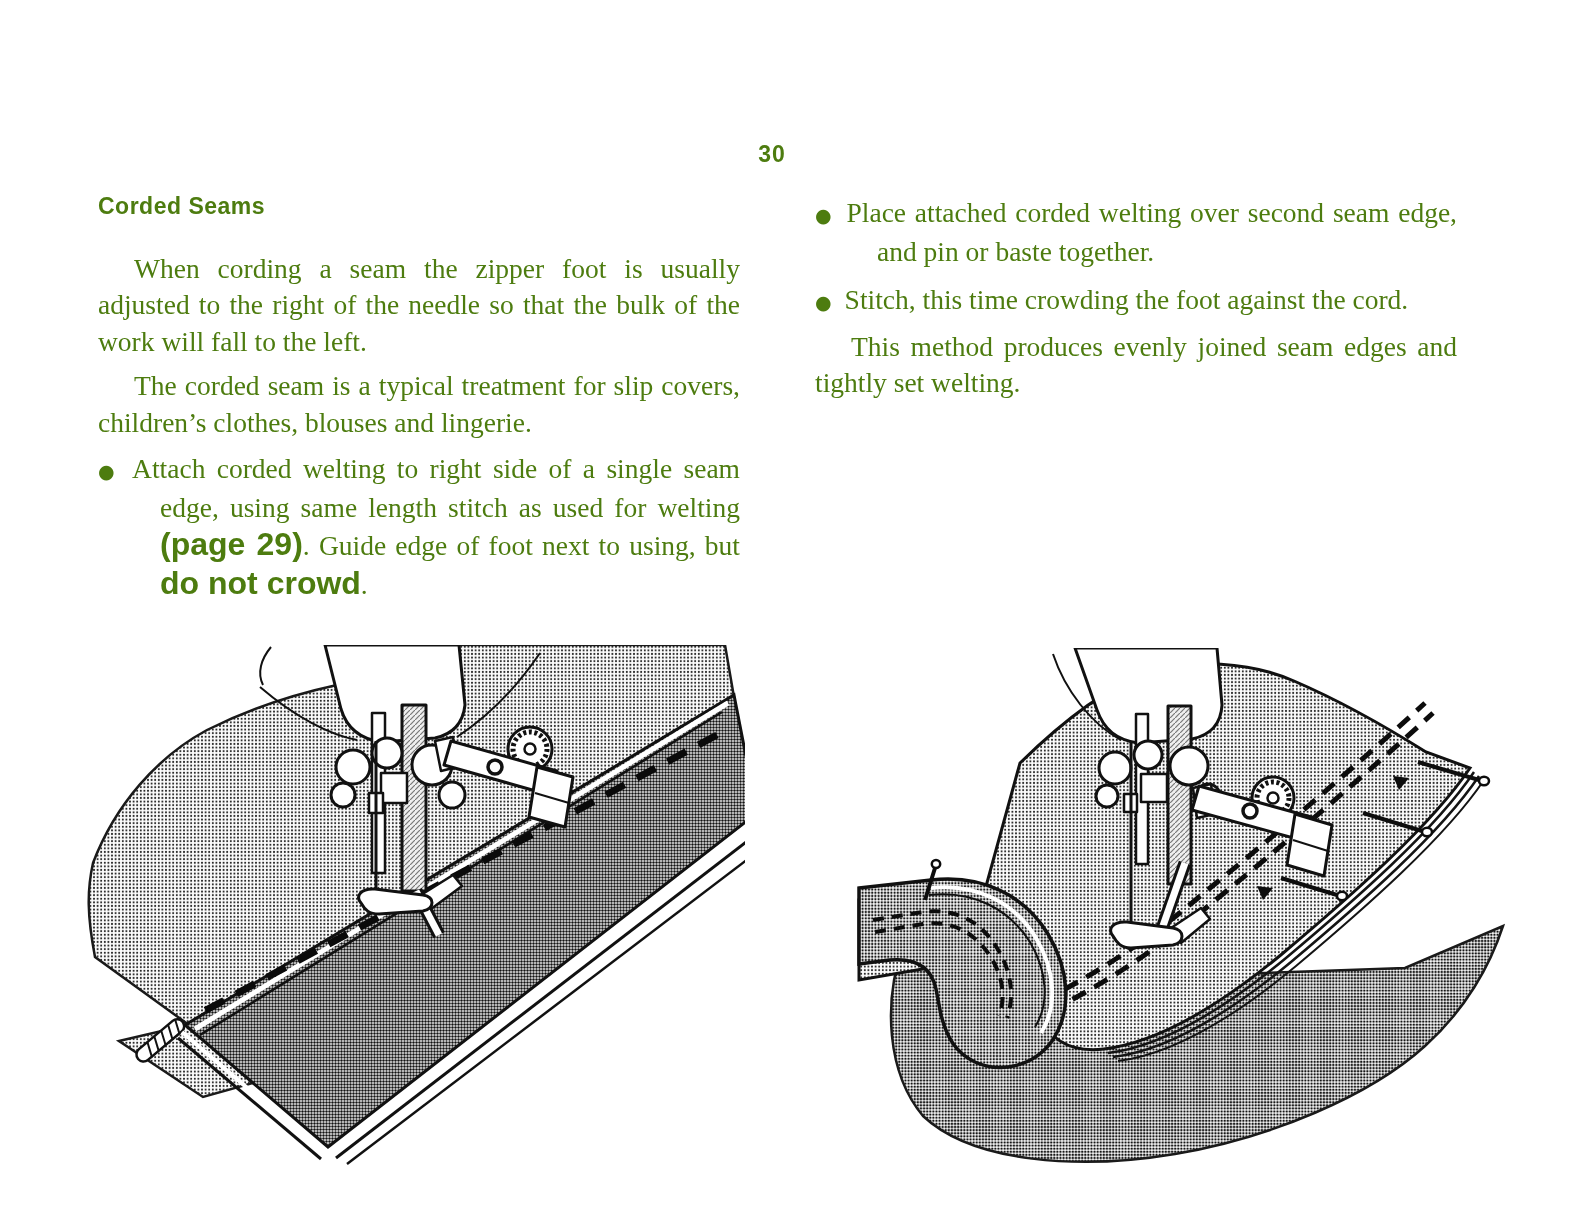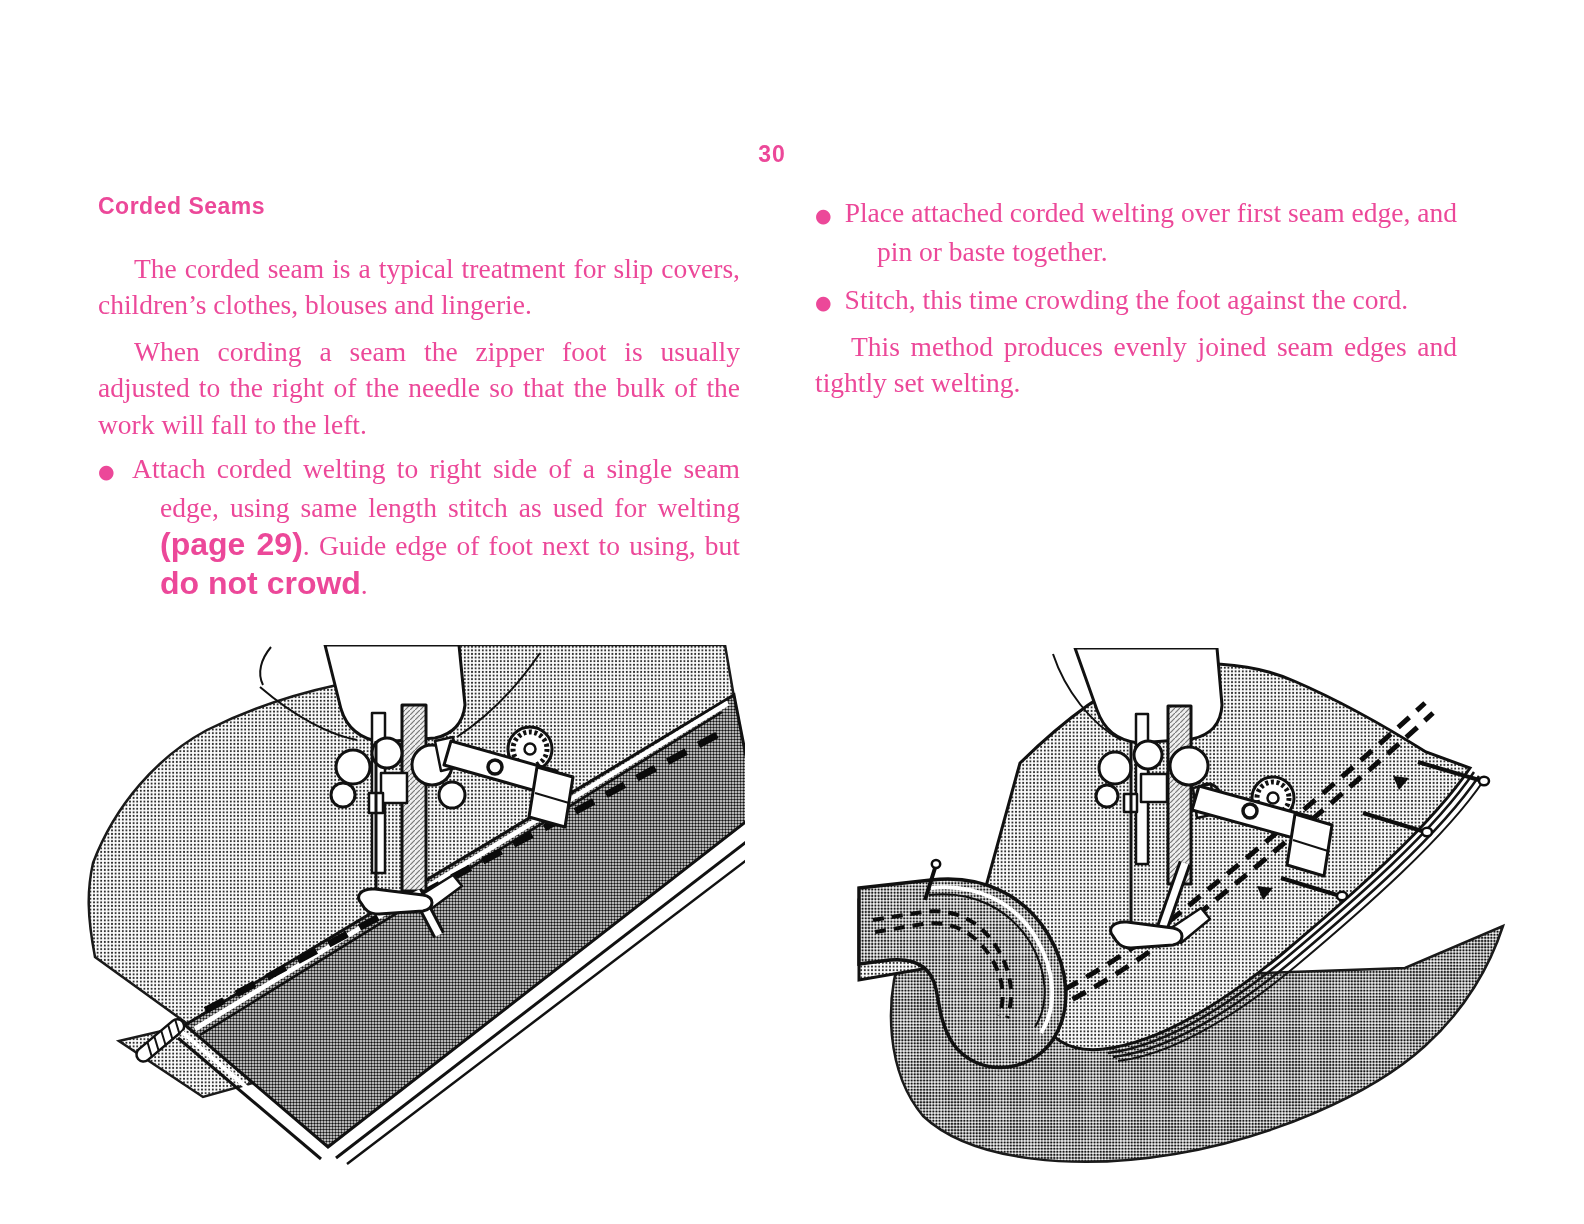--- a/index.html
+++ b/index.html
@@ -1,17 +1,17 @@
 <!DOCTYPE html>
 <html><head>
 <meta charset="utf-8">
 <style>
   html,body{margin:0;padding:0;background:#ffffff;}
   .page{position:relative;width:1584px;height:1224px;background:#ffffff;
-        font-family:"Liberation Serif",serif;color:#ec4899;overflow:hidden;}
+        font-family:"Liberation Serif",serif;color:#4d7c0f;overflow:hidden;}
   .pageno{position:absolute;left:742px;top:141px;width:60px;text-align:center;
           font-family:"Liberation Sans",sans-serif;font-weight:bold;font-size:23px;letter-spacing:1px;}
   .col{position:absolute;width:642px;font-size:27.5px;line-height:36.5px;text-align:justify;}
   .col-left{left:98px;top:188px;}
   .col-right{left:815px;top:195px;}
   .heading{font-family:"Liberation Sans",sans-serif;font-weight:bold;font-size:23px;
            letter-spacing:.5px;margin:0 0 26px 0;text-align:left;}
   p{margin:0 0 10px 0;}
   p.ind{text-indent:36px;}
   p.bullet{padding-left:62px;text-indent:-62px;margin-bottom:12px;}
@@ -22,27 +22,27 @@
 </style>
 </head>
 <body>
 
 <div class="page">
 
   <div class="pageno">30</div>
 
   <div class="col col-left">
     <h2 class="heading">Corded Seams</h2>
+    <p class="ind" style="margin-bottom:8px;">When cording a seam the zipper foot is usually adjusted to the right of the needle so that the bulk of the work will fall to the left.</p>
     <p class="ind">The corded seam is a typical treatment for slip covers, children’s clothes, blouses and lingerie.</p>
-    <p class="ind" style="margin-bottom:8px;">When cording a seam the zipper foot is usually adjusted to the right of the needle so that the bulk of the work will fall to the left.</p>
     <p class="bullet"><span class="bm">●</span><span>Attach corded welting to right side of a single seam edge, using same length stitch as used for welting </span><span class="bsans">(page 29)</span><span>. Guide edge of foot next to using, but </span><span class="bsans">do not crowd</span><span>.</span></p>
   </div>
 
   <div class="col col-right">
-    <p class="bullet"><span class="bm">●</span><span>Place attached corded welting over first seam edge, and pin or baste together.</span></p>
+    <p class="bullet"><span class="bm">●</span><span>Place attached corded welting over second seam edge, and pin or baste together.</span></p>
     <p class="bullet" style="margin-bottom:8px;"><span class="bm">●</span><span>Stitch, this time crowding the foot against the cord.</span></p>
     <p class="ind" style="margin-bottom:8px;">This method produces evenly joined seam edges and tightly set welting.</p>
   </div>
 
   <div class="fig" style="left:85px;top:645px;">
     <svg width="660" height="520" viewBox="0 0 660 520">
       <defs>
         <pattern id="htLa" width="3.6" height="3.6" patternUnits="userSpaceOnUse">
           <rect width="3.6" height="3.6" fill="#fdfdfd"></rect>
             <circle cx="1.8" cy="1.8" r="1.02" fill="#222"></circle>

